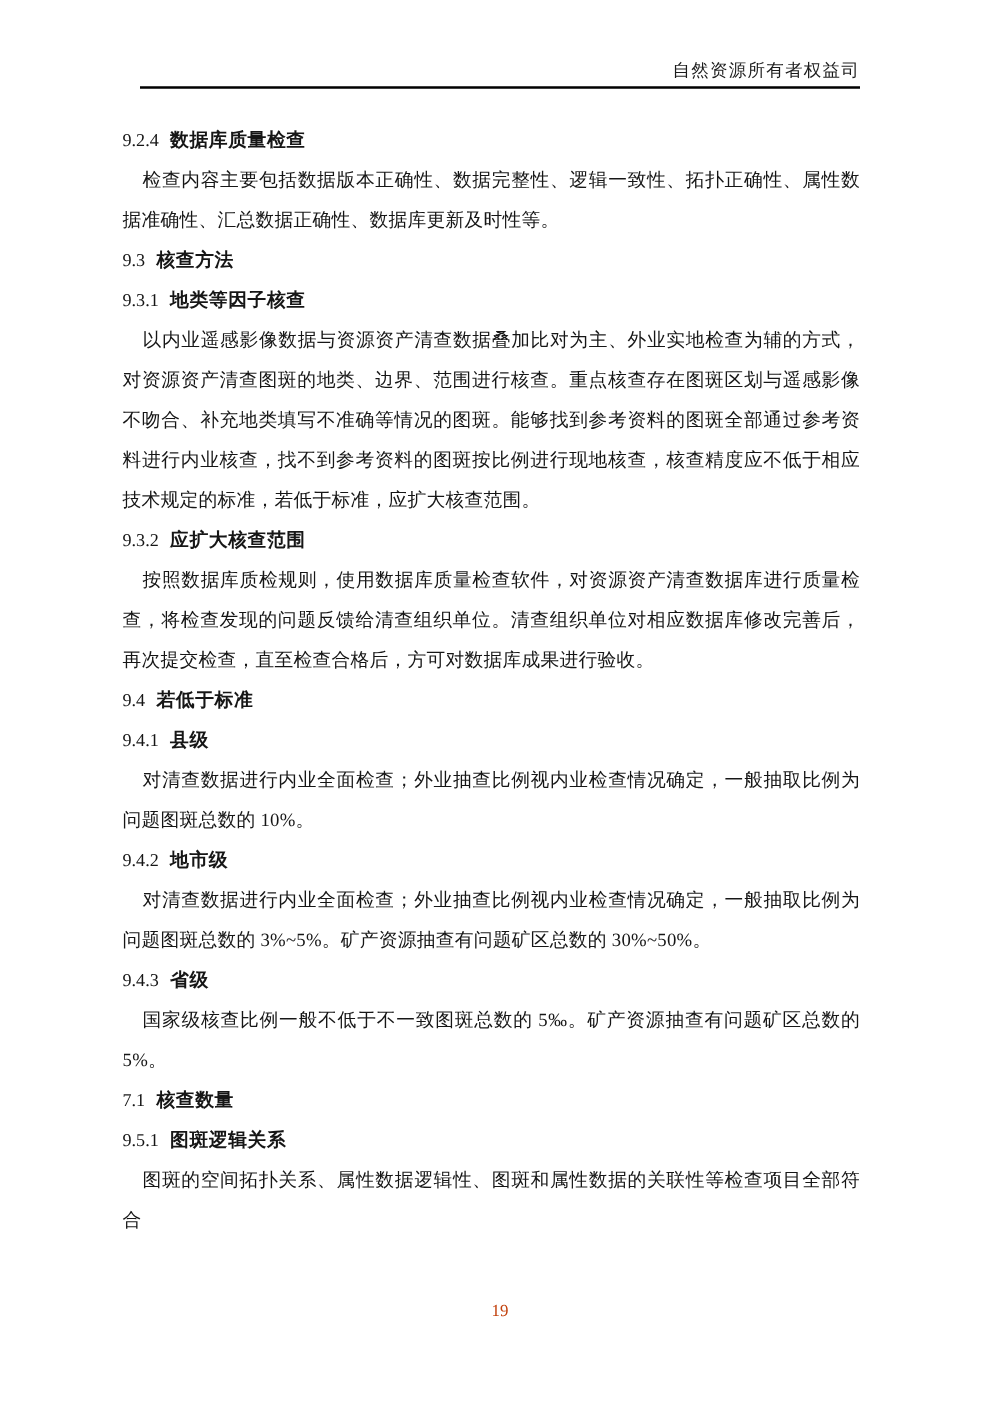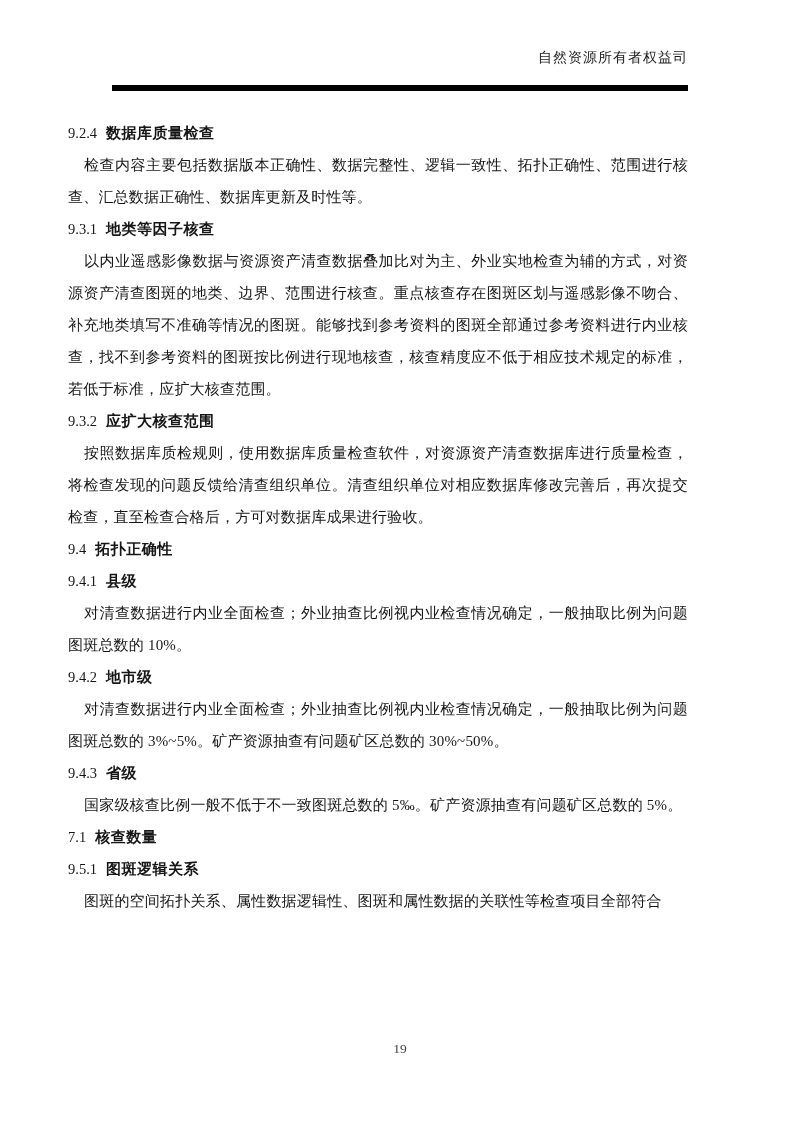--- a/index.html
+++ b/index.html
@@ -19,27 +19,27 @@
 
   .header {
     margin: 0 112px;
     padding-top: 49px;
   }
   .header-text {
     font-size: 14px;
     line-height: 18px;
     text-align: right;
     color: #1c1c1c;
-    border-bottom: 6px solid #000000;
-    padding-bottom: 18px;
+    border-bottom: 2px solid #000000;
+    padding-bottom: 2px;
     letter-spacing: 1px;
   }
 
   .content {
-    margin: 26px 112px 0 68px;
+    margin: 26px 112px 0 98px;
     font-size: 15px;
     line-height: 32px;
     text-align: justify;
   }
 
   .heading {
     line-height: 32px;
     white-space: nowrap;
   }
   .h-num {
@@ -61,54 +61,57 @@
     letter-spacing: 0.2px;
   }
 
   .footer {
     position: absolute;
     top: 1041px;
     left: 0;
     right: 0;
     text-align: center;
     font-size: 13.5px;
-    color: #404040;
+    color: #c2410c;
   }
 </style>
 </head>
 <body>
 
 <div class="page">
 
   <div class="header">
     <div class="header-text">自然资源所有者权益司</div>
   </div>
 
   <div class="content" id="content">
   <div class="heading">
     <span class="h-num">9.2.4</span><span class="h-title">数据库质量检查</span>
   </div>
 
-  <p class="para">检查内容主要包括数据版本正确性、数据完整性、逻辑一致性、拓扑正确性、范围进行核查、汇总数据正确性、数据库更新及时性等。</p>
+  <p class="para">检查内容主要包括数据版本正确性、数据完整性、逻辑一致性、拓扑正确性、属性数据准确性、汇总数据正确性、数据库更新及时性等。</p>
 
+  <div class="heading">
+    <span class="h-num">9.3</span><span class="h-title">核查方法</span>
+  </div>
 
   <div class="heading">
     <span class="h-num">9.3.1</span><span class="h-title">地类等因子核查</span>
   </div>
 
   <p class="para">以内业遥感影像数据与资源资产清查数据叠加比对为主、外业实地检查为辅的方式，对资源资产清查图斑的地类、边界、范围进行核查。重点核查存在图斑区划与遥感影像不吻合、补充地类填写不准确等情况的图斑。能够找到参考资料的图斑全部通过参考资料进行内业核查，找不到参考资料的图斑按比例进行现地核查，核查精度应不低于相应技术规定的标准，若低于标准，应扩大核查范围。</p>
 
   <div class="heading">
     <span class="h-num">9.3.2</span><span class="h-title">应扩大核查范围</span>
   </div>
 
   <p class="para">按照数据库质检规则，使用数据库质量检查软件，对资源资产清查数据库进行质量检查，将检查发现的问题反馈给清查组织单位。清查组织单位对相应数据库修改完善后，再次提交检查，直至检查合格后，方可对数据库成果进行验收。</p>
 
   <div class="heading">
-    <span class="h-num">9.4</span><span class="h-title">拓扑正确性</span>
+    <span class="h-num">9.4</span><span class="h-title">若低于标准</span>
   </div>
 
   <div class="heading">
     <span class="h-num">9.4.1</span><span class="h-title">县级</span>
   </div>
 
   <p class="para">对清查数据进行内业全面检查；外业抽查比例视内业检查情况确定，一般抽取比例为问题图斑总数的 10%。</p>
 
   <div class="heading">
     <span class="h-num">9.4.2</span><span class="h-title">地市级</span>

